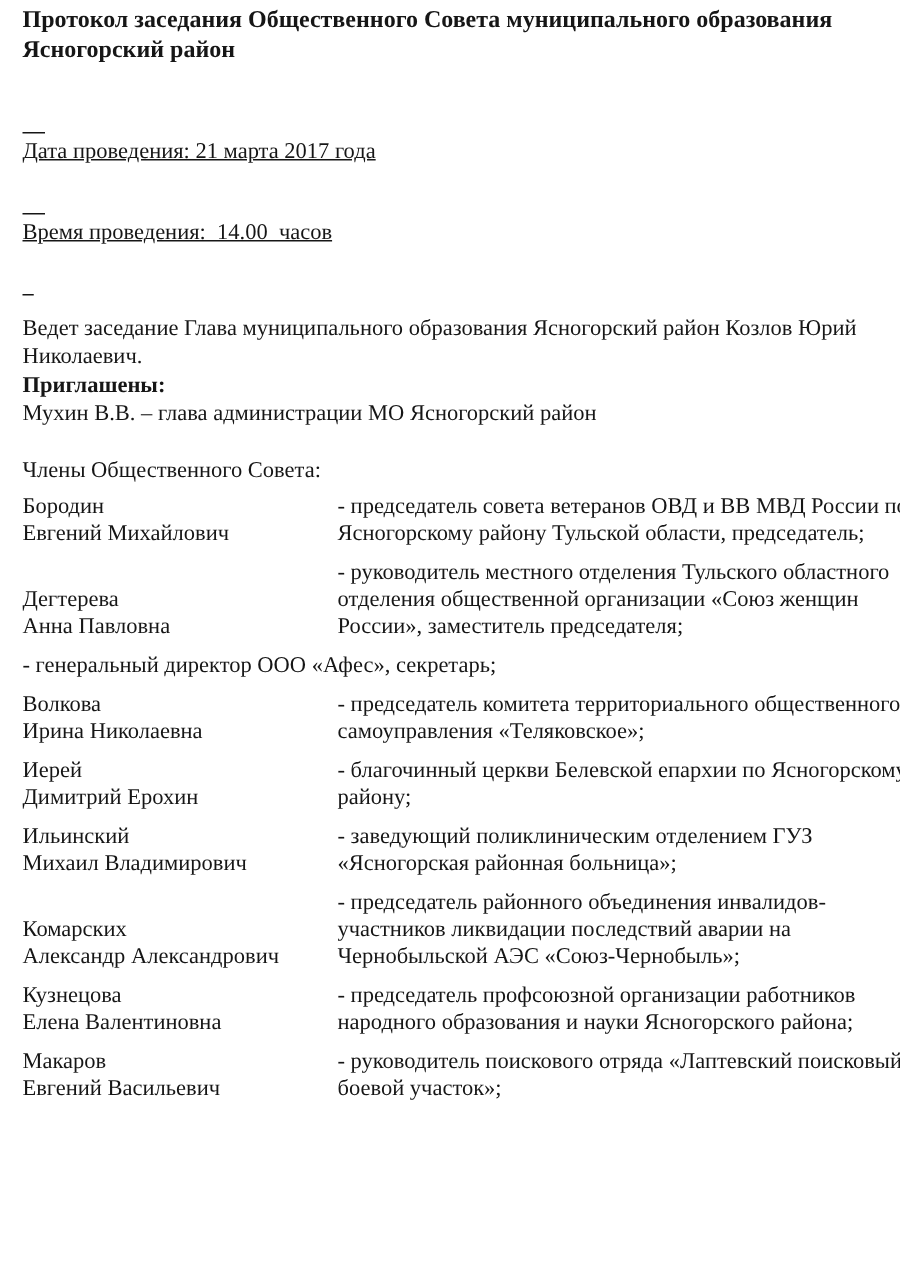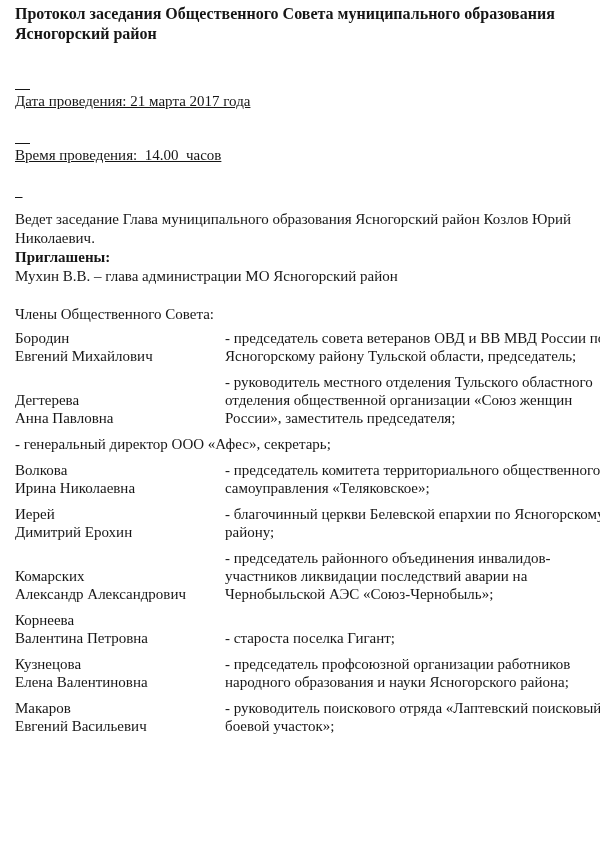--- a/index.html
+++ b/index.html
@@ -111,30 +111,31 @@
         <div class="member-role">- председатель комитета территориального общественного
 самоуправления «Теляковское»;</div>
       </div>
       <div class="member-row">
         <div class="member-name">Иерей
 Димитрий Ерохин</div>
         <div class="member-role">- благочинный церкви Белевской епархии по Ясногорскому
 району;</div>
       </div>
       <div class="member-row">
+        <div class="member-name">Ильинский
+Михаил Владимирович</div>
+        <div class="member-role">- заведующий поликлиническим отделением ГУЗ
+«Ясногорская районная больница»;</div>
+      </div>
+      <div class="member-row">
         <div class="member-name">Комарских
 Александр Александрович</div>
         <div class="member-role">- председатель районного объединения инвалидов-
 участников ликвидации последствий аварии на
 Чернобыльской АЭС «Союз-Чернобыль»;</div>
-      </div>
-      <div class="member-row">
-        <div class="member-name">Корнеева
-Валентина Петровна</div>
-        <div class="member-role">- староста поселка Гигант;</div>
       </div>
       <div class="member-row">
         <div class="member-name">Кузнецова
 Елена Валентиновна</div>
         <div class="member-role">- председатель профсоюзной организации работников
 народного образования и науки Ясногорского района;</div>
       </div>
       <div class="member-row">
         <div class="member-name">Макаров
 Евгений Васильевич</div>

